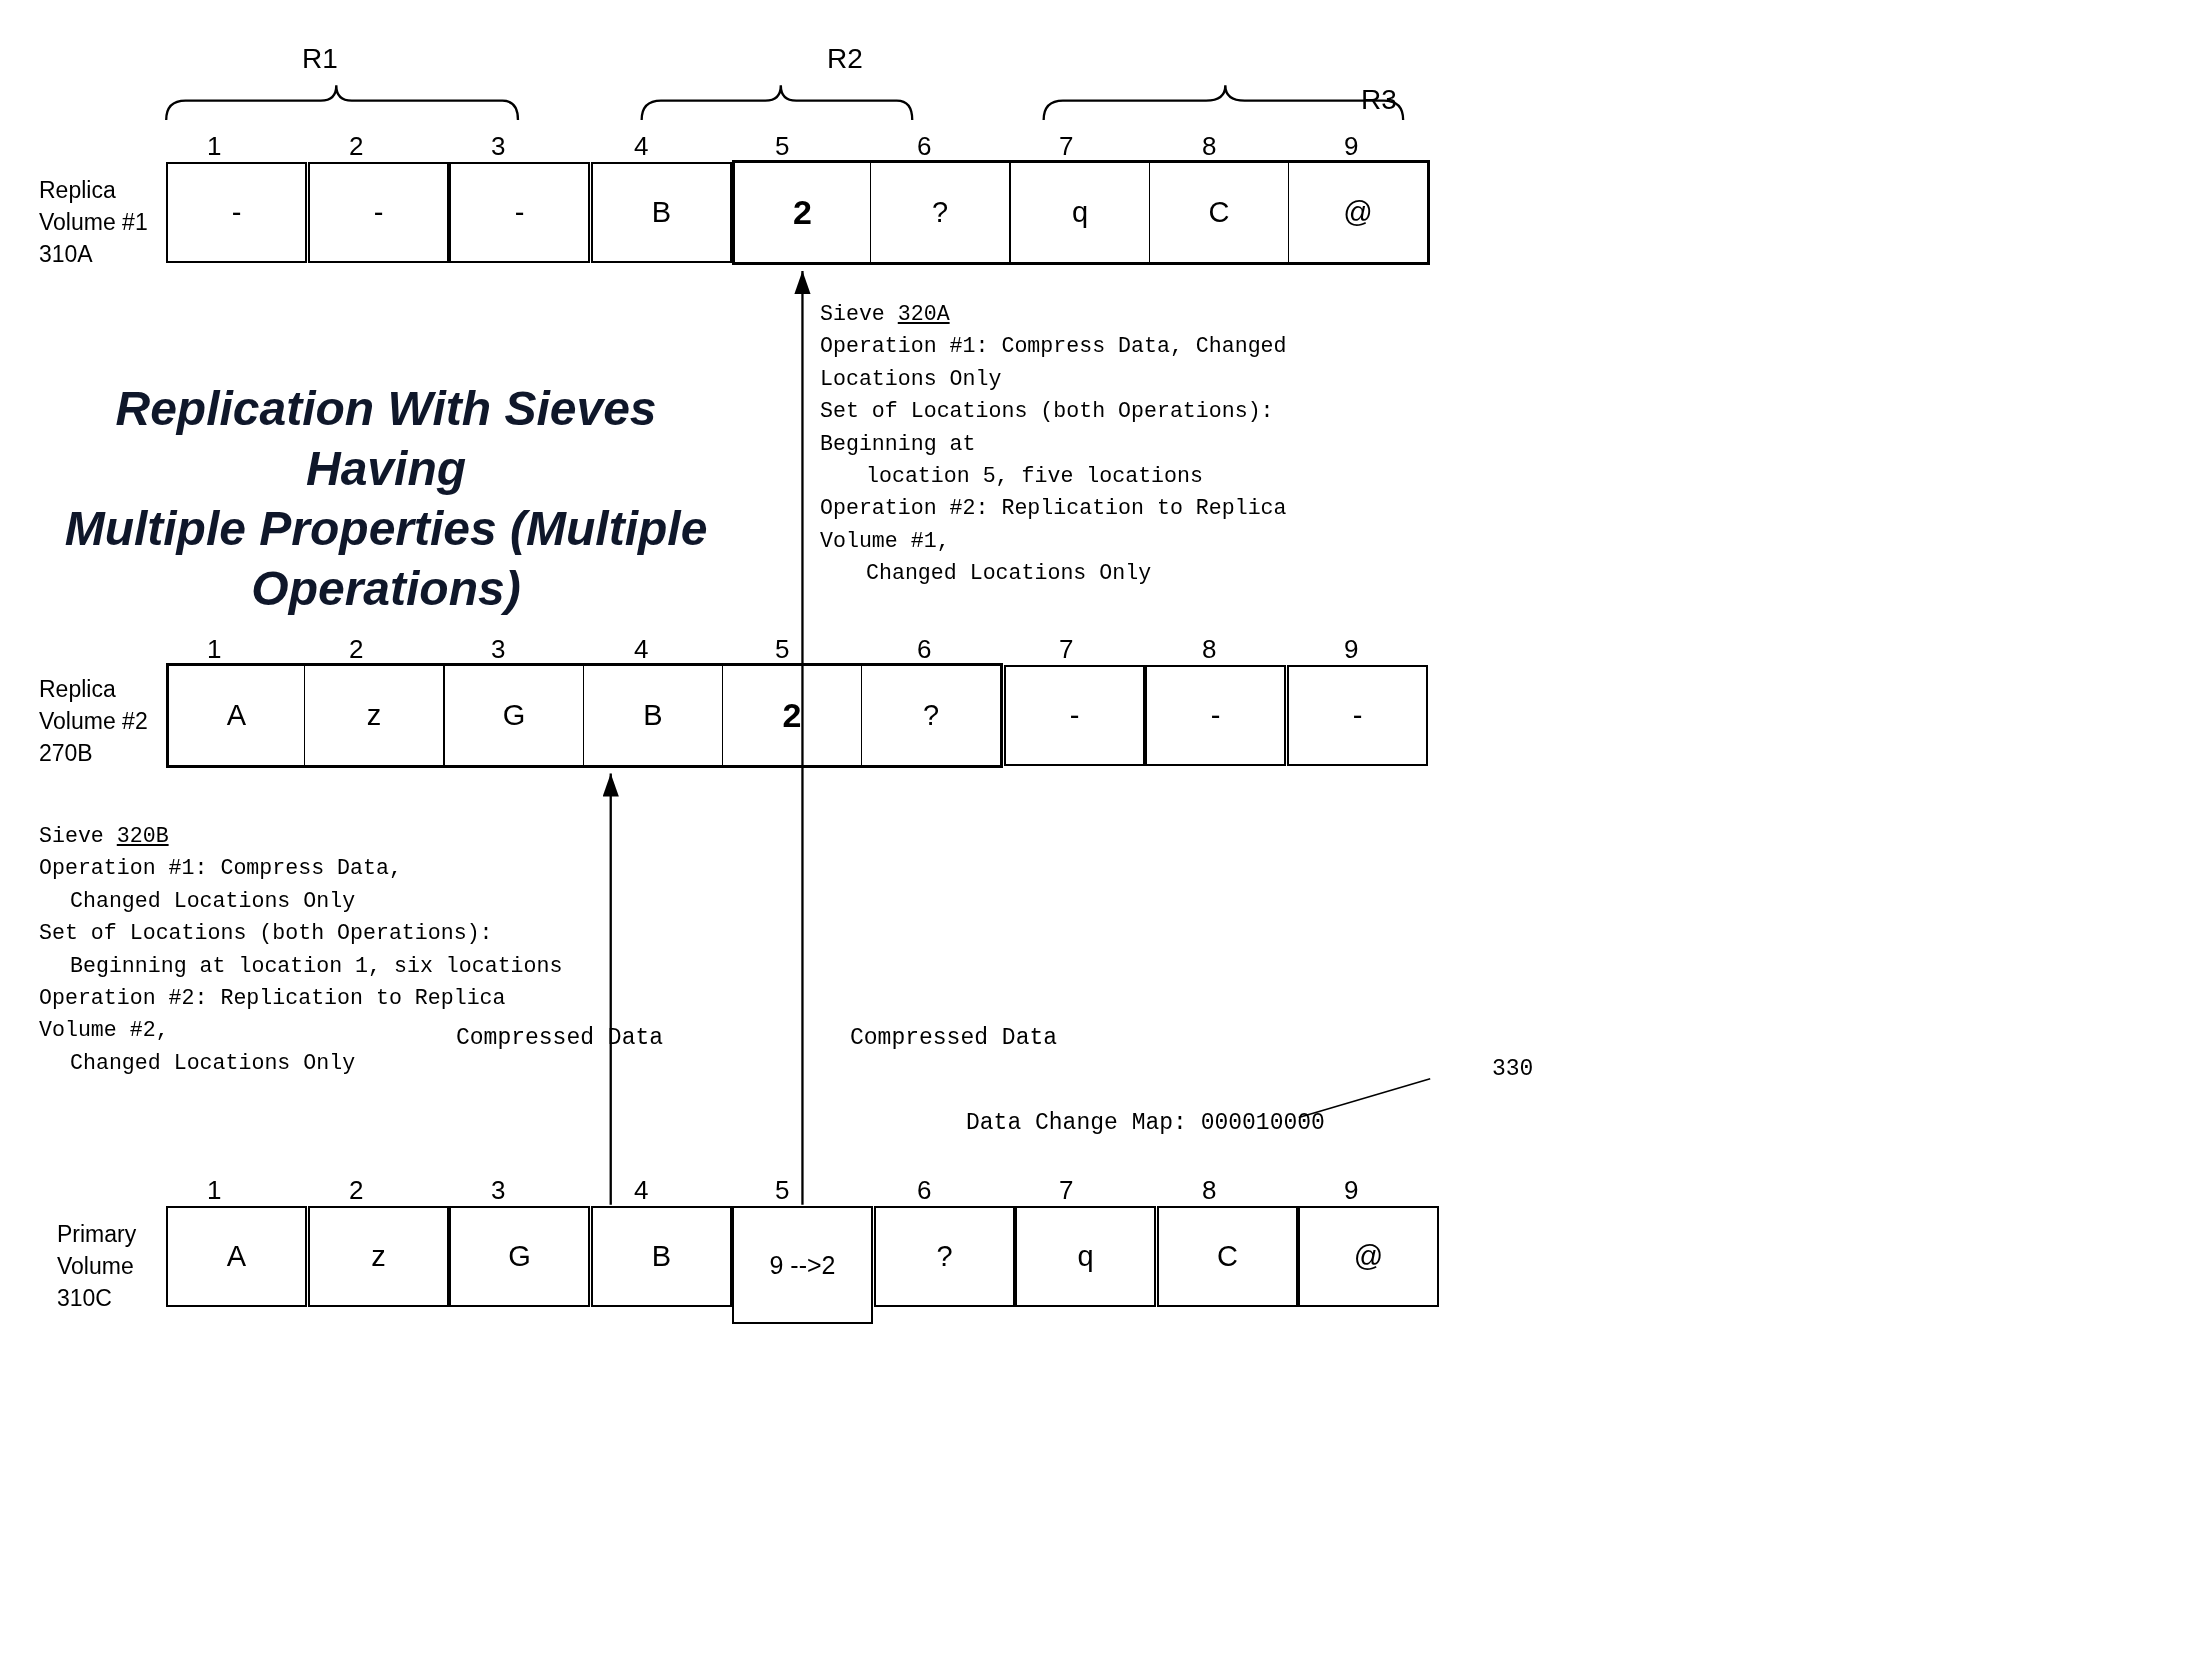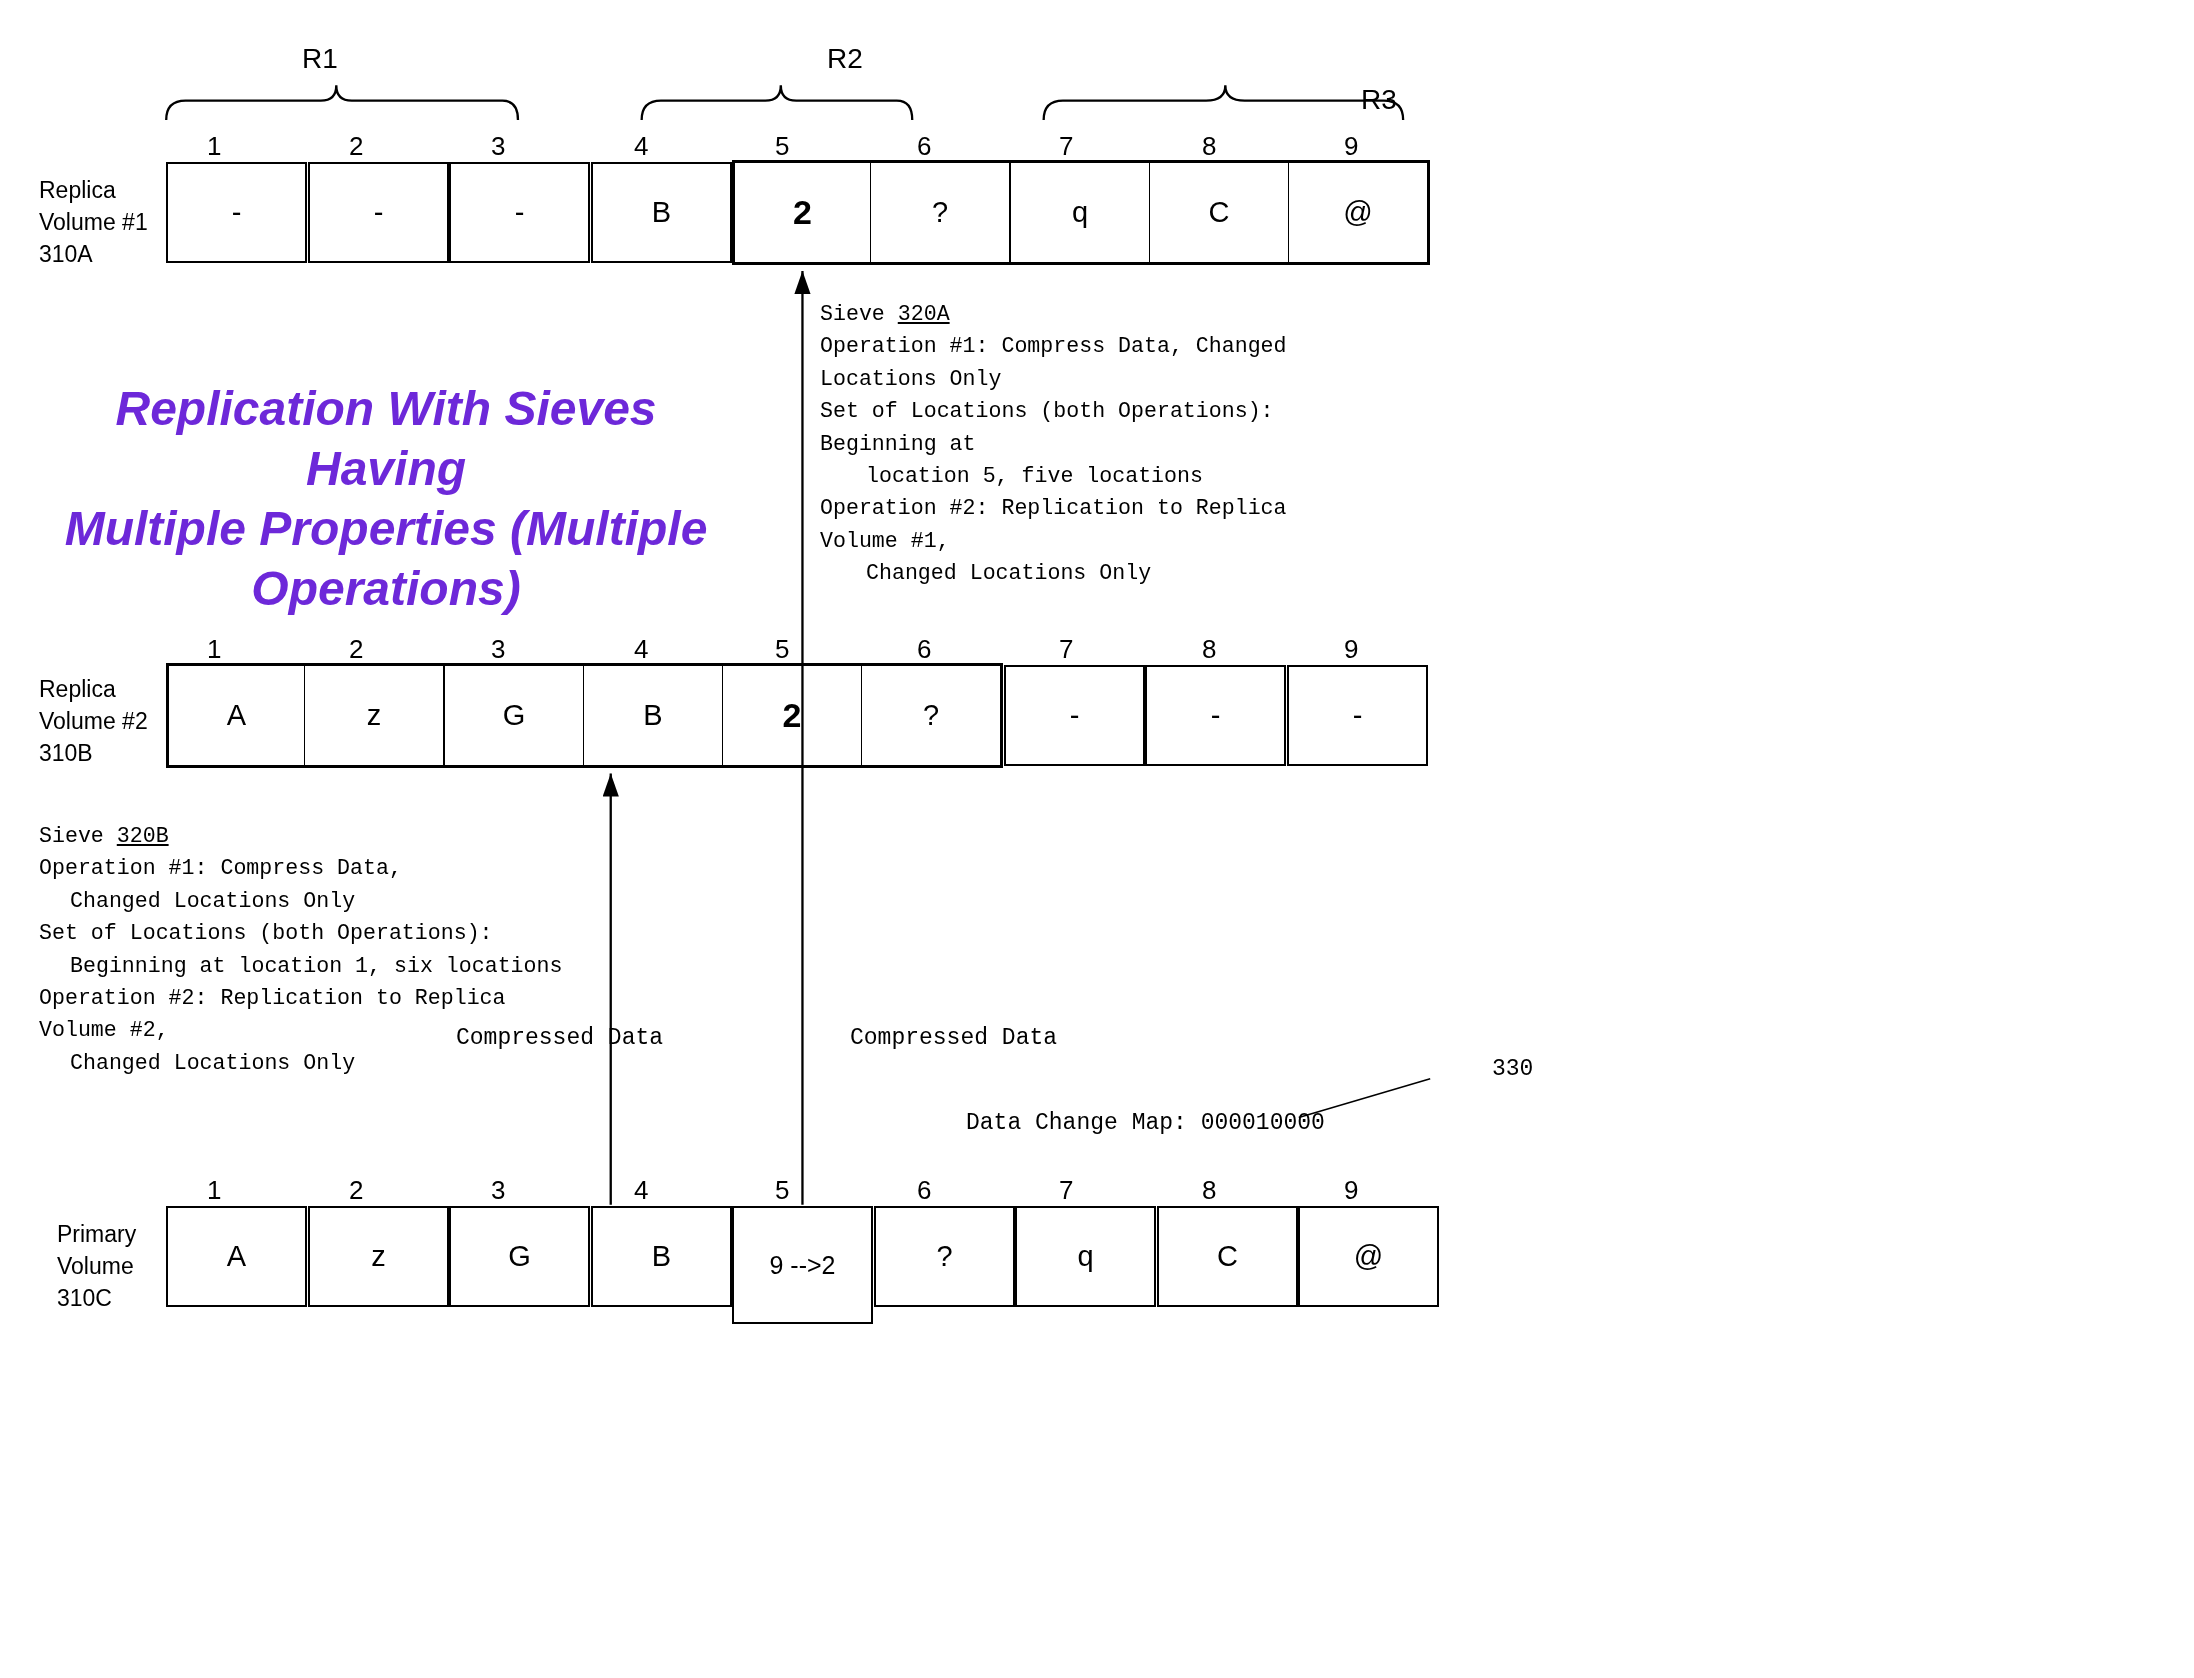--- a/index.html
+++ b/index.html
@@ -63,21 +63,21 @@
       text-align: right;
       line-height: 1.4;
     }
 
     
     .main-title {
       position: absolute;
       font-size: 48px;
       font-weight: bold;
       font-style: italic;
-      color: #6d28d9;
+      color: #0f172a;
       text-align: center;
       line-height: 1.25;
     }
 
     
     .annotation {
       position: absolute;
       font-size: 21.6px;
       color: #000;
       line-height: 1.5;
@@ -162,21 +162,21 @@
   <div class="col-header" style="left:634px; top:634px;">4</div>
   <div class="col-header" style="left:775px; top:634px;">5</div>
   <div class="col-header" style="left:917px; top:634px;">6</div>
   <div class="col-header" style="left:1059px; top:634px;">7</div>
   <div class="col-header" style="left:1202px; top:634px;">8</div>
   <div class="col-header" style="left:1344px; top:634px;">9</div>
 
   <div class="row-label" style="left: 39px; top: 673px; width: 124px; text-align: left; line-height:1.4;">
     <span>Replica</span><br>
     <span>Volume #2</span><br>
-    <span>310B</span>
+    <span>270B</span>
   </div>
 
   <div class="grid-cell thick-border" style="position:absolute; left:166px; top:663px; width:141px; height:105px;">A</div>
   <div class="grid-cell thick-border" style="position:absolute; left:305px; top:663px; width:141px; height:105px; border-left:none;">z</div>
   <div class="grid-cell thick-border" style="position:absolute; left:445px; top:663px; width:141px; height:105px; border-left:none;">G</div>
   <div class="grid-cell thick-border" style="position:absolute; left:584px; top:663px; width:141px; height:105px; border-left:none;">B</div>
   <div class="grid-cell thick-border" style="position:absolute; left:723px; top:663px; width:141px; height:105px; border-left:none; font-size:34px; font-weight:bold;">2</div>
   <div class="grid-cell thick-border" style="position:absolute; left:862px; top:663px; width:141px; height:105px; border-left:none;">?</div>
   <div class="grid-cell" style="position:absolute; left:1004px; top:665px; width:141px; height:101px;">-</div>
   <div class="grid-cell" style="position:absolute; left:1145px; top:665px; width:141px; height:101px;">-</div>

